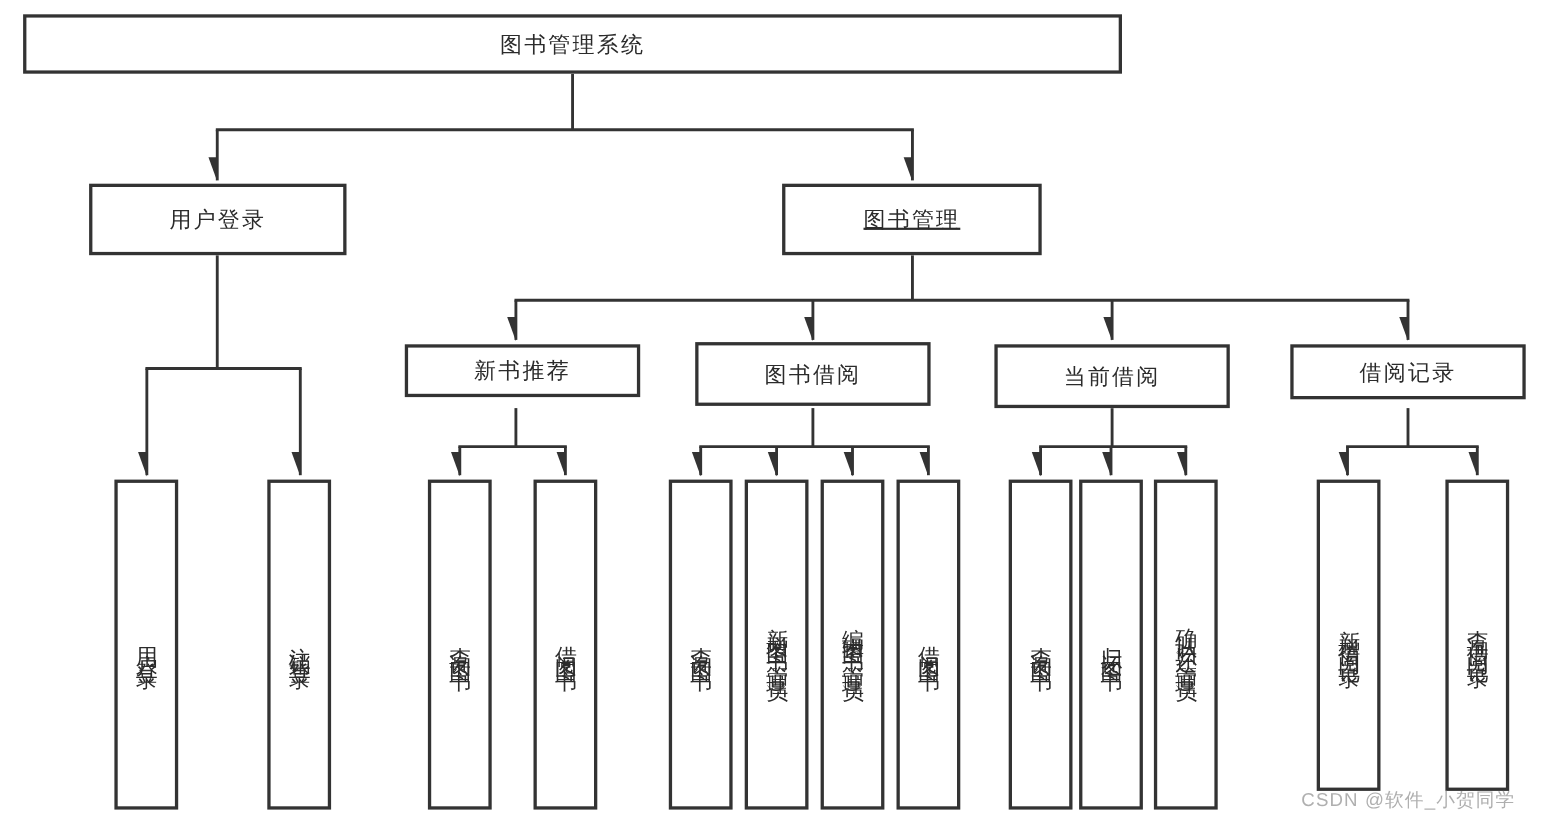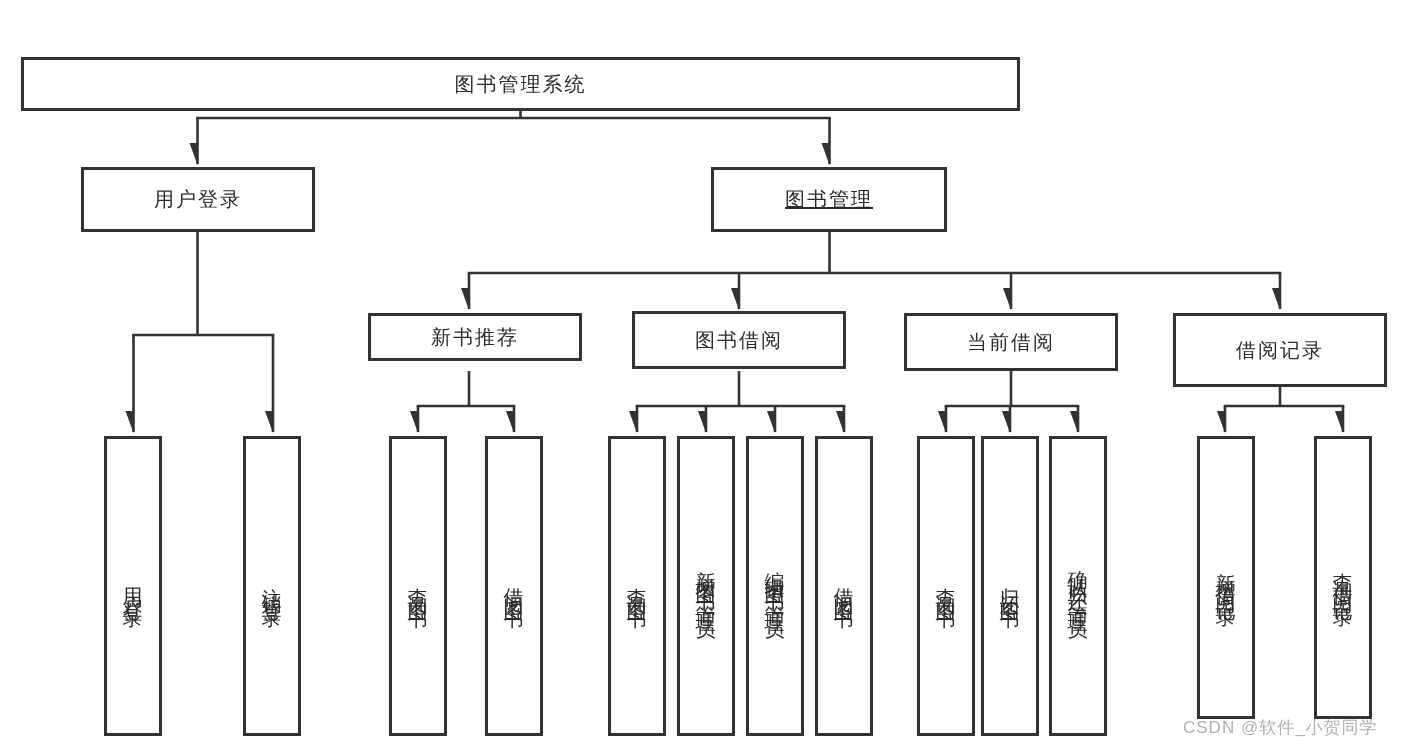--- a/index.html
+++ b/index.html
@@ -77,41 +77,41 @@
       <path d="M1010 406 L1010 432" marker-end="url(#arw)"></path>
       <path d="M1078 406 L1078 432" marker-end="url(#arw)"></path>
 
       <path d="M1280 371 L1280 406"></path>
       <path d="M1223.7 406 L1344.3 406"></path>
       <path d="M1225 406 L1225 432" marker-end="url(#arw)"></path>
       <path d="M1343 406 L1343 432" marker-end="url(#arw)"></path>
     </g>
   </svg>
 
-  <div class="box hbox" style="left:21px;top:13px;width:999px;height:54px;margin-top:44px;">
+  <div class="box hbox" style="left:21px;top:13px;width:999px;height:54px;">
     <span>图书管理系统</span>
   </div>
 
   <div class="box hbox" style="left:81px;top:167px;width:234px;height:65px;">
     <span>用户登录</span>
   </div>
   <div class="box hbox" style="left:711px;top:167px;width:236px;height:65px;text-decoration:underline;">
     <span>图书管理</span>
   </div>
 
   <div class="box hbox" style="left:368px;top:313px;width:214px;height:48px;">
     <span>新书推荐</span>
   </div>
   <div class="box hbox" style="left:632px;top:311px;width:214px;height:58px;">
     <span>图书借阅</span>
   </div>
   <div class="box hbox" style="left:904px;top:313px;width:214px;height:58px;text-align:center;">
     <span>当前借阅</span>
   </div>
-  <div class="box hbox" style="left:1173px;top:313px;width:214px;height:74px;">
+  <div class="box hbox" style="left:1173px;top:313px;width:214px;height:50px;">
     <span>借阅记录</span>
   </div>
 
   <div class="box leaf" style="left:104px;">
     <span>用户登录</span>
   </div>
   <div class="box leaf" style="left:243px;">
     <span>注销登录</span>
   </div>
 

